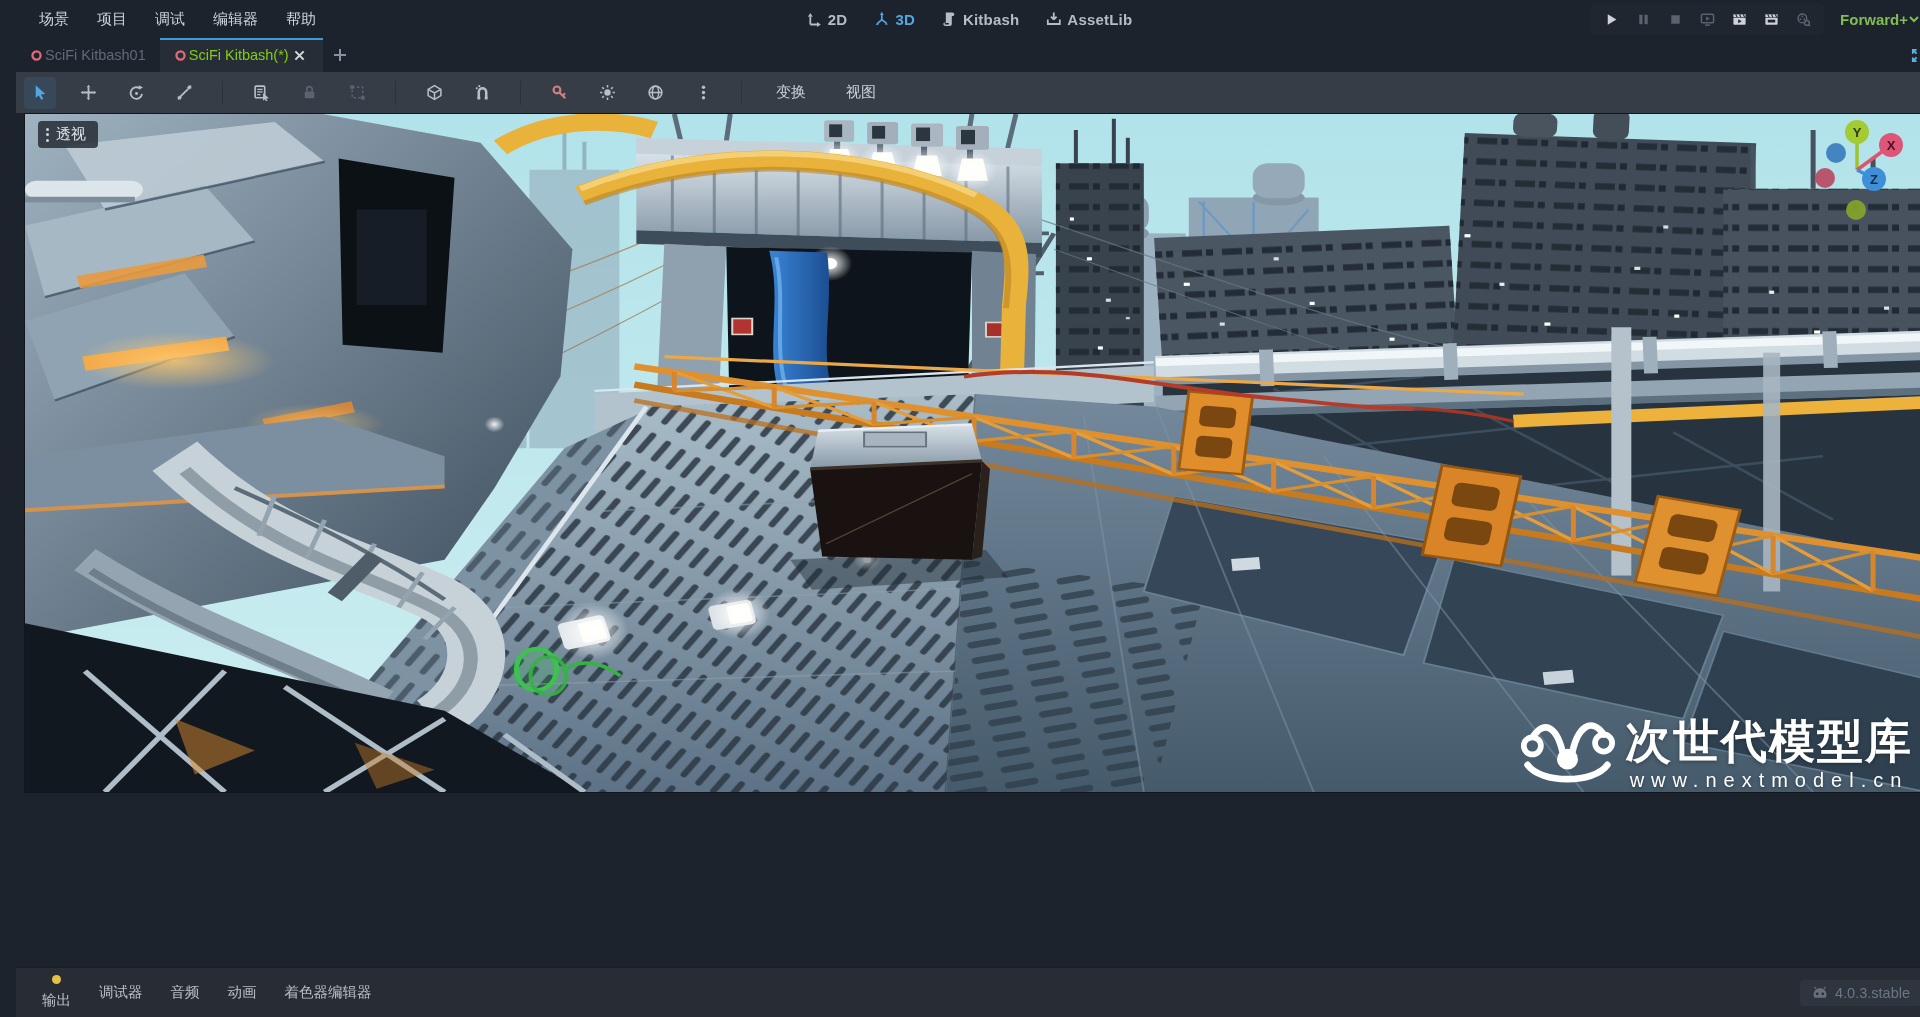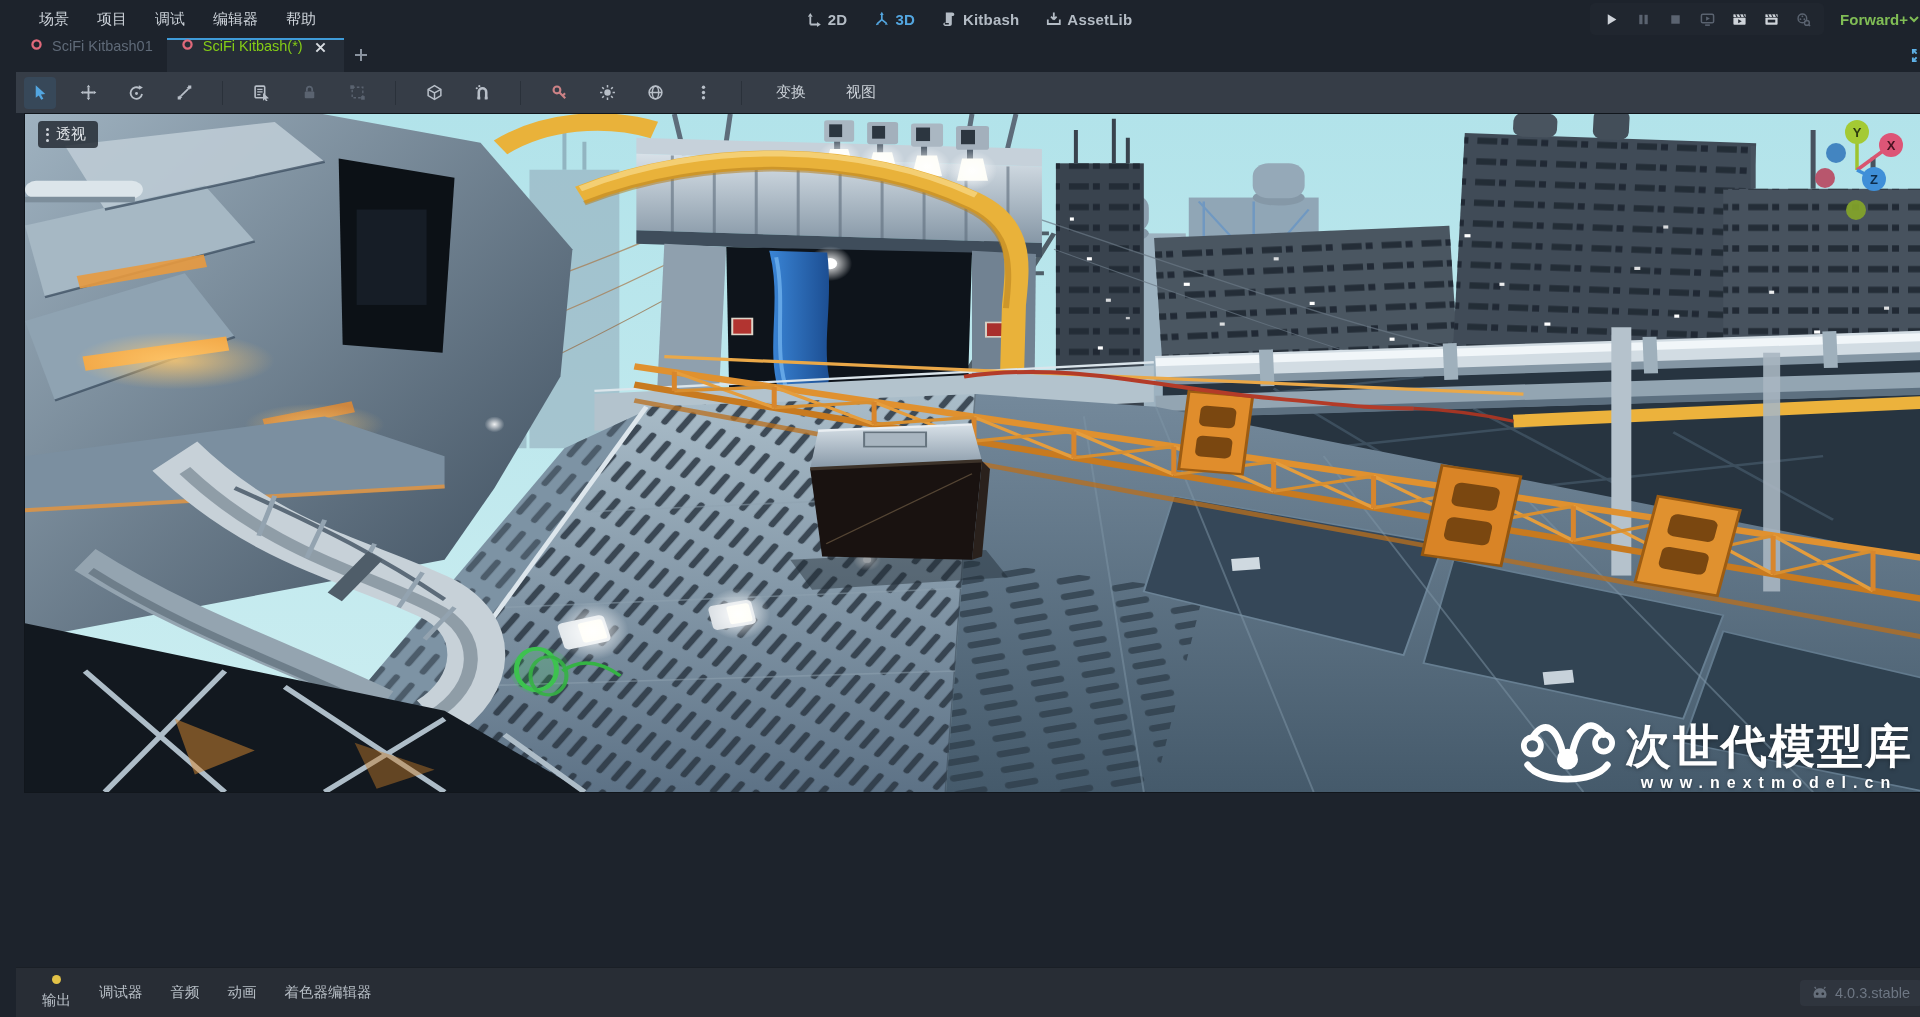--- a/index.html
+++ b/index.html
@@ -22,21 +22,21 @@
   .top-right{position:absolute;right:10px;top:0;height:38px;display:flex;align-items:center;gap:10px;}
   .playback{display:flex;align-items:center;gap:2px;background:#20262f;border-radius:5px;padding:2px 6px;}
   .pb-btn{background:none;border:0;width:30px;height:28px;display:flex;align-items:center;justify-content:center;color:#ced3d9;cursor:pointer;border-radius:4px;}
   .pb-btn svg{width:15px;height:15px;}
   .pb-btn.dim{color:var(--icon-dim);}
   .renderer{display:flex;align-items:center;background:none;border:0;color:var(--renderer_green);font-size:15px;font-weight:700;cursor:pointer;padding:4px 6px;}
   .renderer svg{width:12px;height:12px;color:var(--renderer_green);}
 
   
   .tabbar{position:absolute;top:38px;left:0;right:0;height:34px;display:flex;align-items:flex-end;background:var(--bg-chrome);}
-  .tab{display:flex;gap:9px;height:34px;padding:0 14px;font-size:14.5px;color:var(--txt-dim);background:transparent;border:0;cursor:pointer;}
+  .tab{display:flex;align-items:center;gap:2px;height:34px;padding:0 14px;font-size:14.5px;color:var(--txt-dim);background:transparent;border:0;cursor:pointer;}
   .tab svg.ring{width:13px;height:13px;color:var(--scene_icon_red);flex:0 0 auto;}
   .tab.active{background:#262d37;color:#84cc16;box-shadow:inset 0 2px 0 #3f9bd8;}
   .tab .close{display:flex;align-items:center;justify-content:center;width:18px;height:18px;color:#d7dce1;cursor:pointer;}
   .tab .close svg{width:11px;height:11px;}
   .addtab{background:none;border:0;color:#8a939f;width:34px;height:34px;font-size:0;cursor:pointer;display:flex;align-items:center;justify-content:center;}
   .addtab svg{width:14px;height:14px;}
   .tab-spacer{flex:1;}
   .expand-btn{background:none;border:0;width:36px;height:34px;display:flex;align-items:center;justify-content:center;color:#5fb2e8;cursor:pointer;}
   .expand-btn svg{width:15px;height:15px;}
 
@@ -54,21 +54,21 @@
   .viewport{position:absolute;top:113px;left:8px;width:1904px;height:680px;background:#0c1014;border:1px solid #11161c;overflow:hidden;}
   .viewport > svg.scene{position:absolute;inset:0;width:100%;height:100%;display:block;}
   .view-chip{position:absolute;top:7px;left:13px;display:flex;align-items:center;gap:7px;background:rgba(33,39,48,.82);border-radius:4px;padding:4px 12px 4px 8px;color:#e0e4e8;font-size:15px;cursor:pointer;border:0;}
   .view-chip .dots{display:flex;flex-direction:column;gap:2.5px;}
   .view-chip .dots i{width:3px;height:3px;border-radius:50%;background:#cfd4da;}
   .gizmo{position:absolute;top:4px;right:12px;width:120px;height:110px;cursor:pointer;}
   .watermark{position:absolute;right:14px;bottom:0;display:flex;align-items:flex-end;gap:10px;color:#fff;pointer-events:none;}
   .wm-logo{width:95px;height:86px;margin-bottom:6px;}
   .wm-text{display:flex;flex-direction:column;align-items:center;}
   .wm-title{font-size:46px;font-weight:700;letter-spacing:2px;line-height:1.1;text-shadow:0 1px 4px rgba(0,0,0,.35);}
-  .wm-url{font-size:16px;font-weight:700;letter-spacing:7px;margin-top:2px;text-shadow:0 1px 3px rgba(0,0,0,.35);}
+  .wm-url{font-size:20px;font-weight:400;letter-spacing:7px;margin-top:2px;text-shadow:0 1px 3px rgba(0,0,0,.35);}
 
   
   .bottombar{position:absolute;left:0;right:0;bottom:0;height:50px;background:var(--bg-bottom);border-top:1px solid #1a1f26;display:flex;align-items:center;padding:0 14px;gap:4px;}
   .panel-btn{display:flex;align-items:center;gap:7px;background:none;border:0;color:#b9c0c8;font-size:14.5px;padding:7px 12px;border-radius:4px;cursor:pointer;flex-direction:column;}
   .panel-btn .dot{width:9px;height:9px;border-radius:50%;background:var(--output_yellow);}
   .bb-spacer{flex:1;}
   .version{display:flex;align-items:center;gap:7px;color:#6d7683;font-size:14.5px;background:#2f353e;border-radius:4px;padding:5px 12px;}
   .version svg{width:16px;height:14px;color:#666f7b;}
 </style>
 </head>

